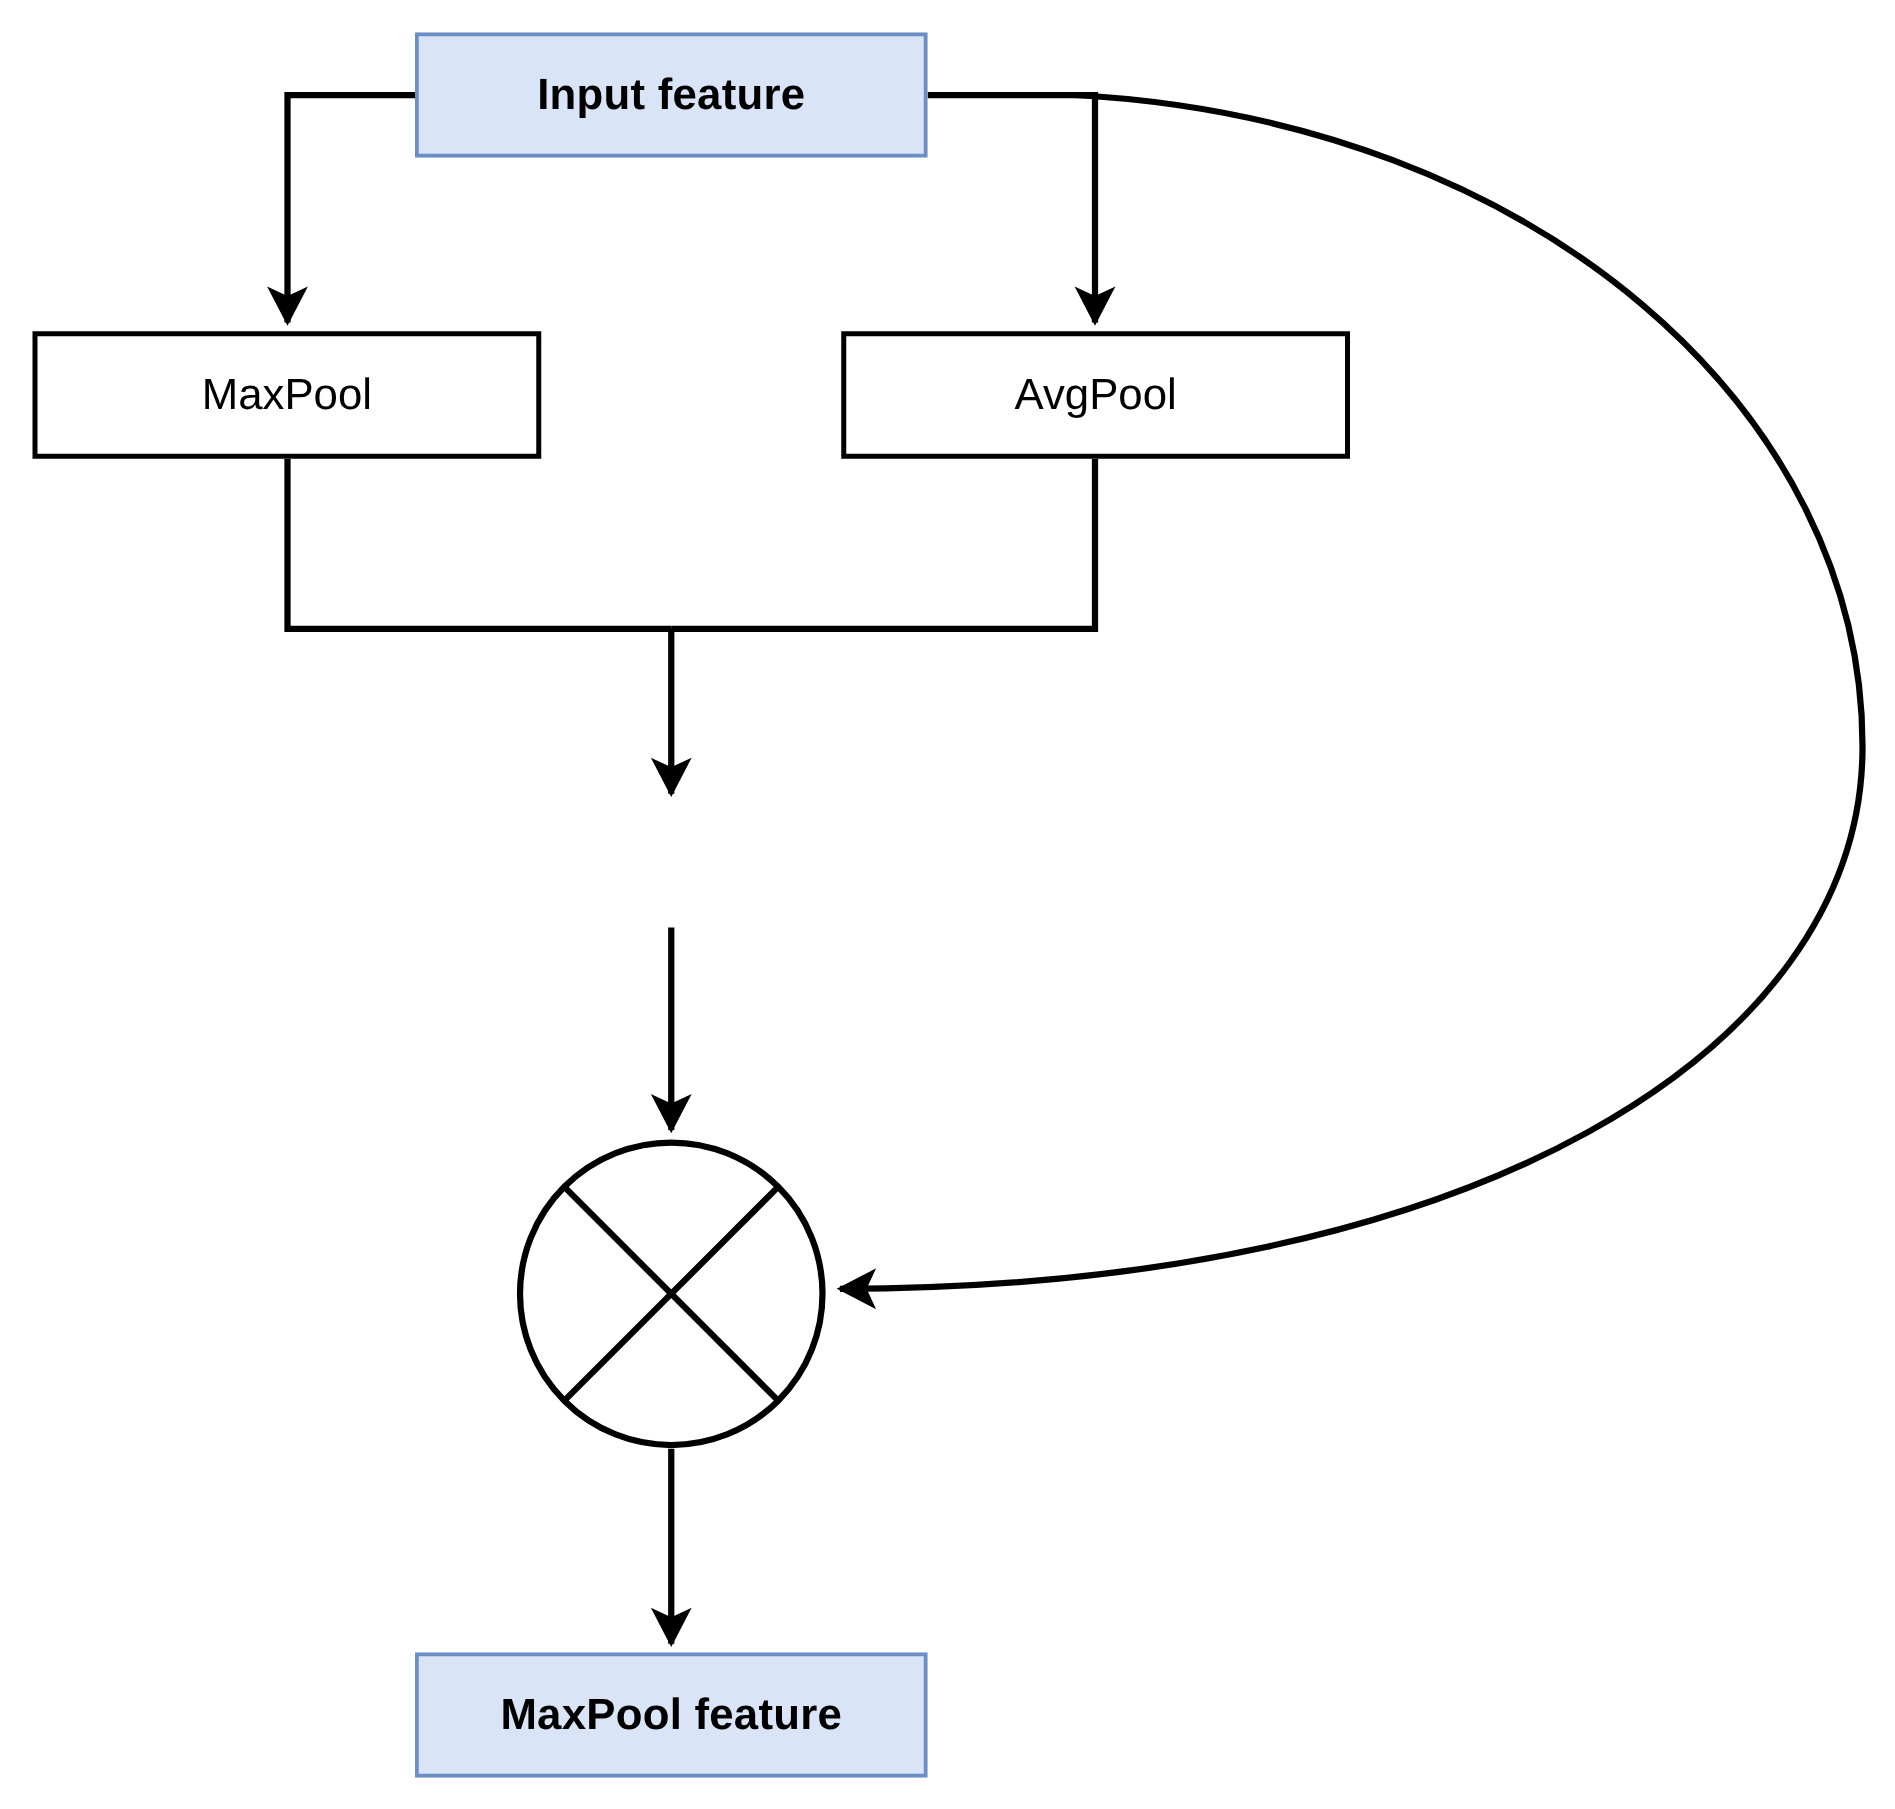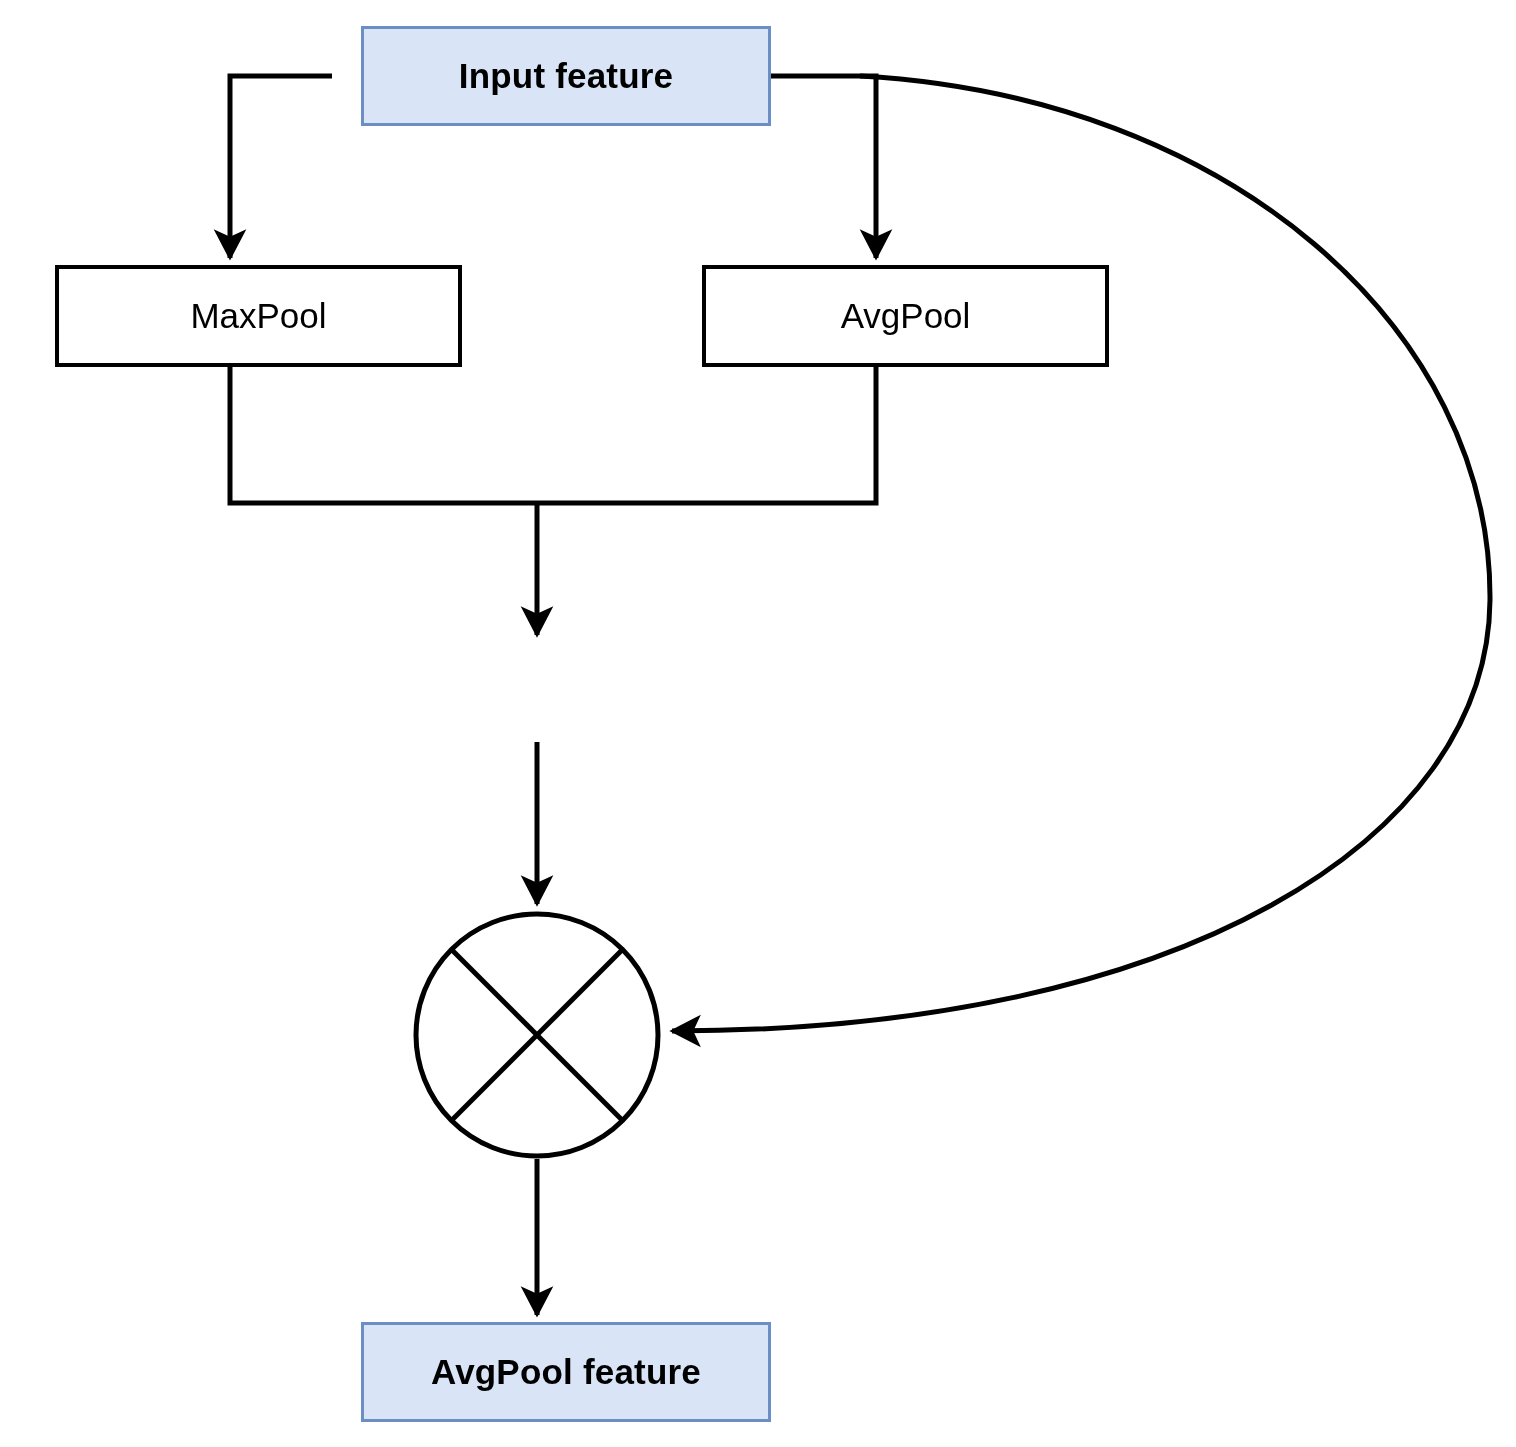--- a/index.html
+++ b/index.html
@@ -28,21 +28,20 @@
     height: 1447px;
   }
   .node {
     position: absolute;
     box-sizing: border-box;
     display: flex;
     align-items: center;
     justify-content: center;
     text-align: center;
     line-height: 1.1;
-    margin-left: 29px;
   }
   .node-io {
     background: #d9e5f7;
     border: 3px solid #6b8fc4;
     font-weight: bold;
     font-size: 35px;
     color: #000000;
     letter-spacing: 0.2px;
   }
   .node-op {
@@ -115,16 +114,16 @@
 
   <div id="node-multiply-wrap">
     <svg viewBox="0 0 248 248" width="248" height="248" xmlns="http://www.w3.org/2000/svg">
       <circle cx="124" cy="124" r="121" fill="#ffffff" stroke="#000000" stroke-width="5"></circle>
       <line x1="38.5" y1="38.5" x2="209.5" y2="209.5" stroke="#000000" stroke-width="5"></line>
       <line x1="209.5" y1="38.5" x2="38.5" y2="209.5" stroke="#000000" stroke-width="5"></line>
     </svg>
   </div>
 
   <div class="node node-io" id="node-output-feature">
-    <span class="node-label">AvgPool feature</span>
+    <span class="node-label">MaxPool feature</span>
   </div>
 
 </div>
 
 </body></html>

